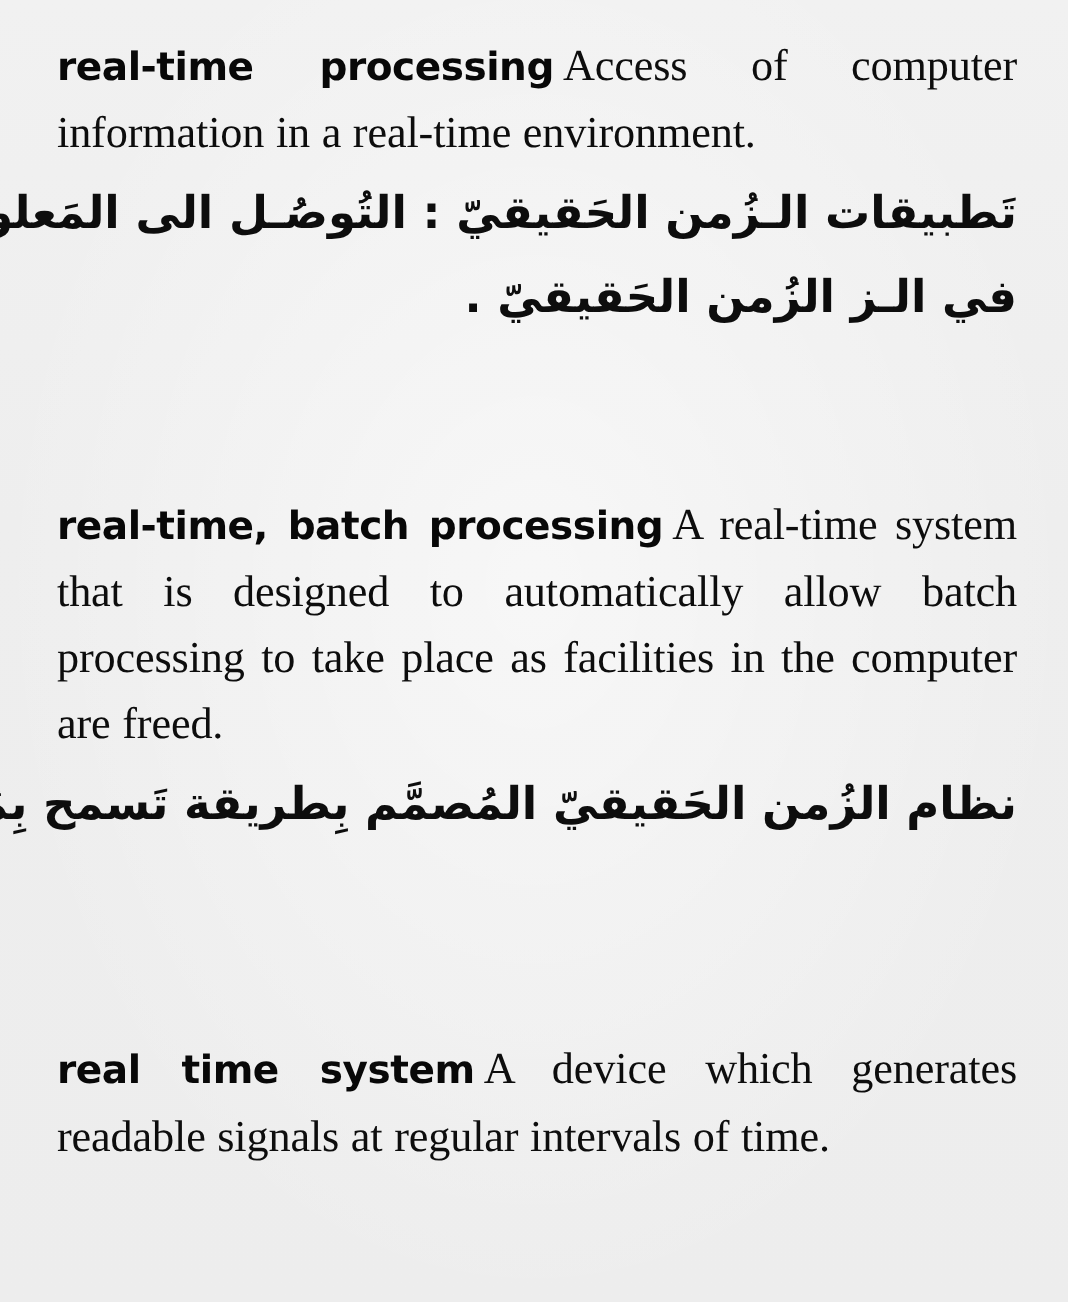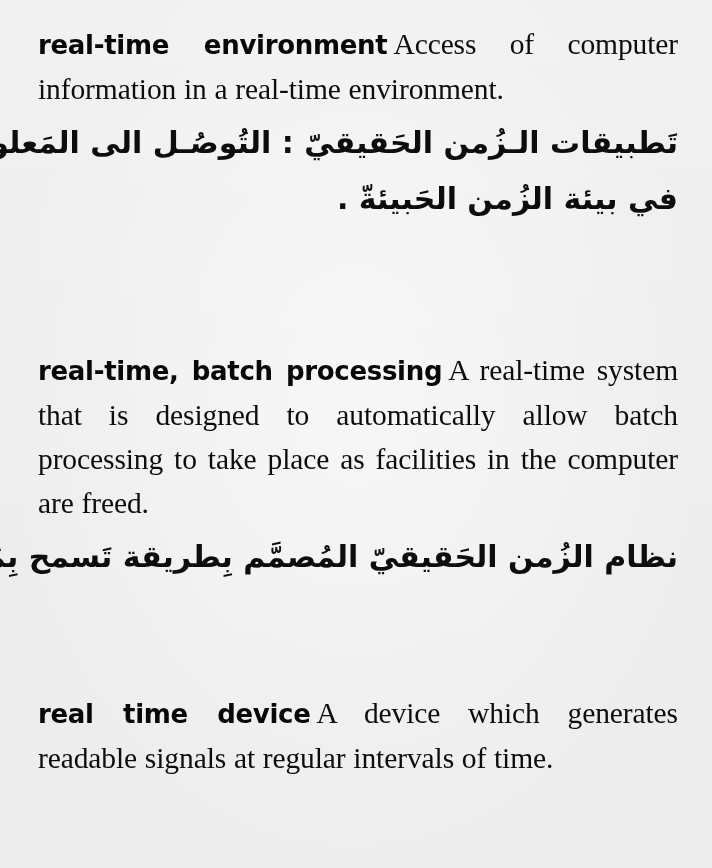--- a/index.html
+++ b/index.html
@@ -69,51 +69,51 @@
     font-family: "DejaVu Sans", "Liberation Sans", sans-serif;
     font-size: 30px;
     line-height: 56px;
     color: #0d0d0d;
     font-weight: 600;
     margin-top: 4px;
     letter-spacing: 0px;
   }
 
   .entry-block-1 { position: absolute; left: 0; top: 22px;  width: 640px; }
-  .entry-block-2 { position: absolute; left: 0; top: 348px; width: 640px; }
+  .entry-block-2 { position: absolute; left: 0; top: 328px; width: 640px; }
   .entry-block-3 { position: absolute; left: 0; top: 691px; width: 640px; }
 
   .ar-line { display: block; white-space: nowrap; }
   .ar-line.l2 { }
 </style>
 </head>
 <body>
 
 <div class="page">
   <div class="column">
 
     <div class="entry entry-block-1">
       <div class="entry-en">
-        <span class="headword">real-time environment</span><span class="body">Access of computer information in a real-time environment.</span>
+        <span class="headword">real-time processing</span><span class="body">Access of computer information in a real-time environment.</span>
       </div>
       <div class="entry-ar">
         <span class="ar-line">تَطبيقات الـزُمن الحَقيقيّ : التُوصُـل الى المَعلومات</span>
-        <span class="ar-line l2">في بيئة الزُمن الحَبيئةّ .</span>
+        <span class="ar-line l2">في الـز الزُمن الحَقيقيّ .</span>
       </div>
     </div>
 
     <div class="entry entry-block-2">
       <div class="entry-en">
         <span class="headword">real-time, batch processing</span><span class="body">A real-time system that is designed to automatically allow batch processing to take place as facilities in the computer are freed.</span>
       </div>
       <div class="entry-ar">
         <span class="ar-line">نظام الزُمن الحَقيقيّ المُصمَّم بِطريقة تَسمح بِمُعالجـة</span>
       </div>
     </div>
 
     <div class="entry entry-block-3">
       <div class="entry-en">
-        <span class="headword">real time device</span><span class="body">A device which generates readable signals at regular intervals of time.</span>
+        <span class="headword">real time system</span><span class="body">A device which generates readable signals at regular intervals of time.</span>
       </div>
     </div>
 
   </div>
 </div>
 
 </body></html>

